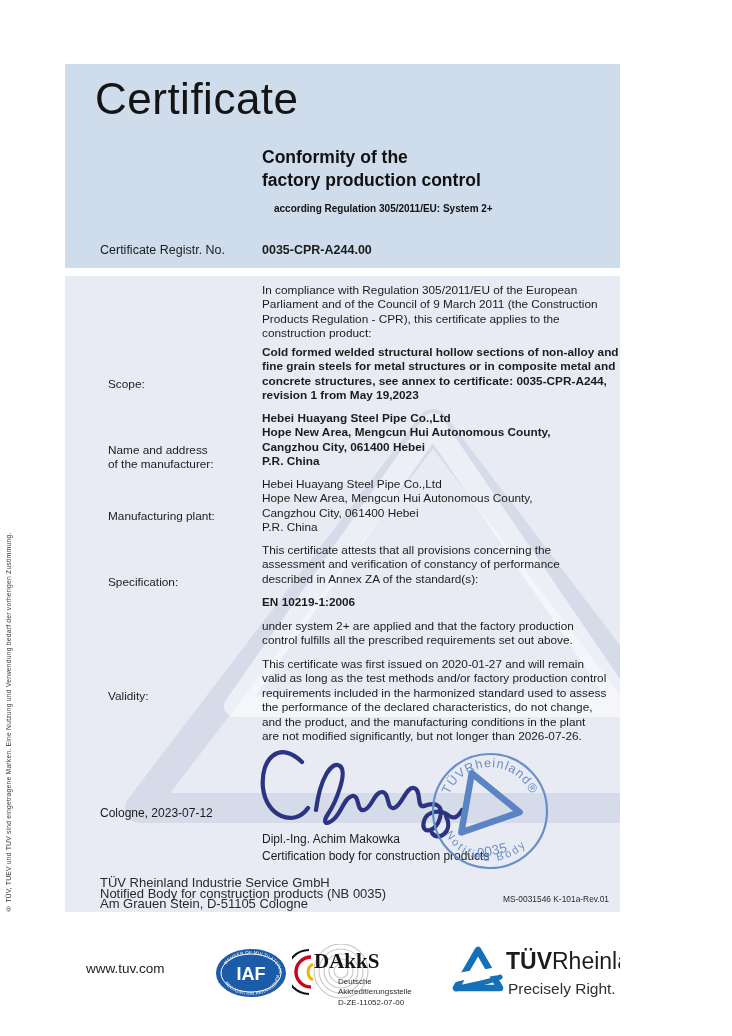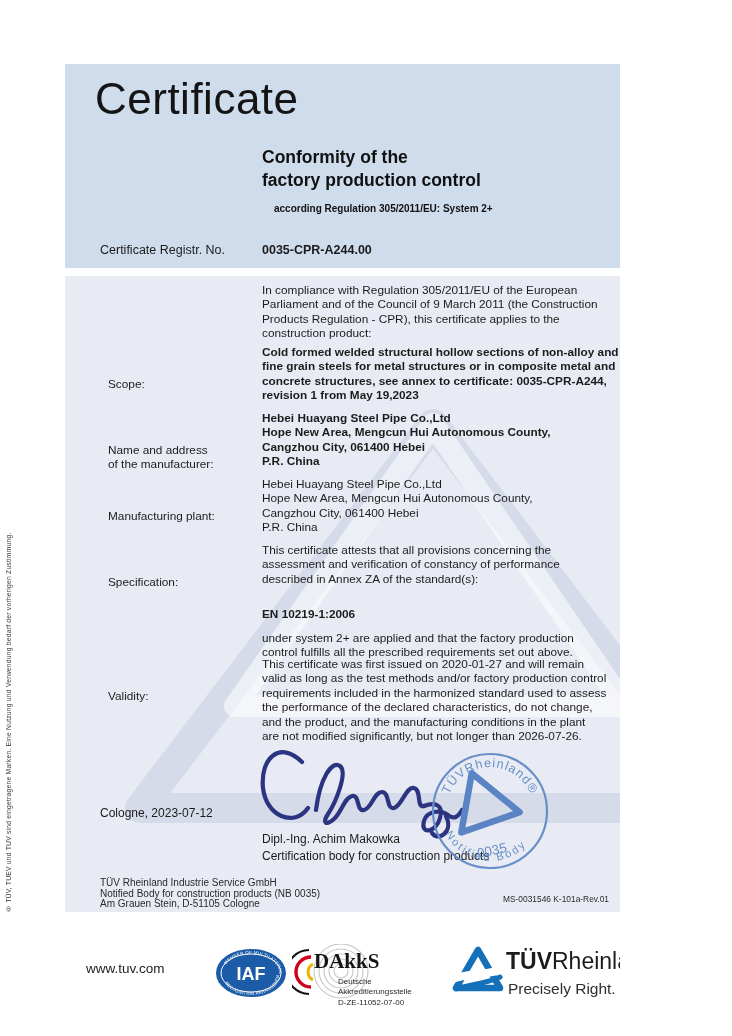--- a/index.html
+++ b/index.html
@@ -21,21 +21,21 @@
   .value-col{left:262px;width:402px;}
   .bold{font-weight:bold;}
   .side-note{
     left:5px;top:512px;height:400px;width:13px;
     writing-mode:vertical-rl;transform:rotate(180deg);
     font-size:6.8px;color:#3a3a3a;white-space:nowrap;letter-spacing:.2px;
   }
   .place-date{left:100px;top:806px;font-size:12px;}
   .signer{left:262px;top:832px;font-size:12px;}
   .signer-role{left:262px;top:849px;font-size:12px;}
-  .issuer{left:100px;top:878px;font-size:10px;line-height:10.6px;color:#2a2a2a;}
+  .issuer{left:100px;top:878px;font-size:13px;line-height:10.6px;color:#2a2a2a;}
   .doc-ref{left:455px;top:894px;width:202px;text-align:center;font-size:8.4px;color:#2a2a2a;}
   .website{left:86px;top:961px;font-size:13.5px;color:#222;text-decoration:none;}
   .tuv-brand{left:506px;top:948px;font-size:23px;color:#1c1c1c;}
   .tuv-brand .b{font-weight:bold;}
   .tuv-brand .reg{font-size:11px;vertical-align:9px;}
   .tuv-slogan{left:508px;top:980px;font-size:15.5px;color:#2f2f2f;}
   .dakks-name{font-family:"Liberation Serif",serif;font-weight:bold;font-size:21px;color:#151515;}
   .dakks-info{font-size:8px;line-height:10.3px;color:#2b2b2b;}
   svg{display:block;}
 </style>
@@ -83,21 +83,21 @@
   <div class="abs bodytext value-col prelines" style="top:477px">Hebei Huayang Steel Pipe Co.,Ltd
 Hope New Area, Mengcun Hui Autonomous County,
 Cangzhou City, 061400 Hebei
 P.R. China</div>
 
   <div class="abs bodytext label-col" style="top:543px">Specification:</div>
   <div class="abs value-col" style="top:543px">
     <div class="bodytext prelines">This certificate attests that all provisions concerning the
 assessment and verification of constancy of performance
 described in Annex ZA of the standard(s):</div>
-    <div class="bodytext bold" style="margin-top:21px">EN 10219-1:2006</div>
+    <div class="bodytext bold" style="margin-top:9px">EN 10219-1:2006</div>
     <div class="bodytext prelines" style="margin-top:9px">under system 2+ are applied and that the factory production
 control  fulfills all the prescribed requirements set out above.</div>
   </div>
 
   <div class="abs bodytext label-col" style="top:657px">Validity:</div>
   <div class="abs bodytext value-col prelines" style="top:657px">This certificate was first issued on 2020-01-27 and will remain
 valid as long as the test methods and/or factory production control
 requirements included in the harmonized standard used to assess
 the performance of the declared characteristics, do not change,
 and the product, and the manufacturing conditions in the plant

